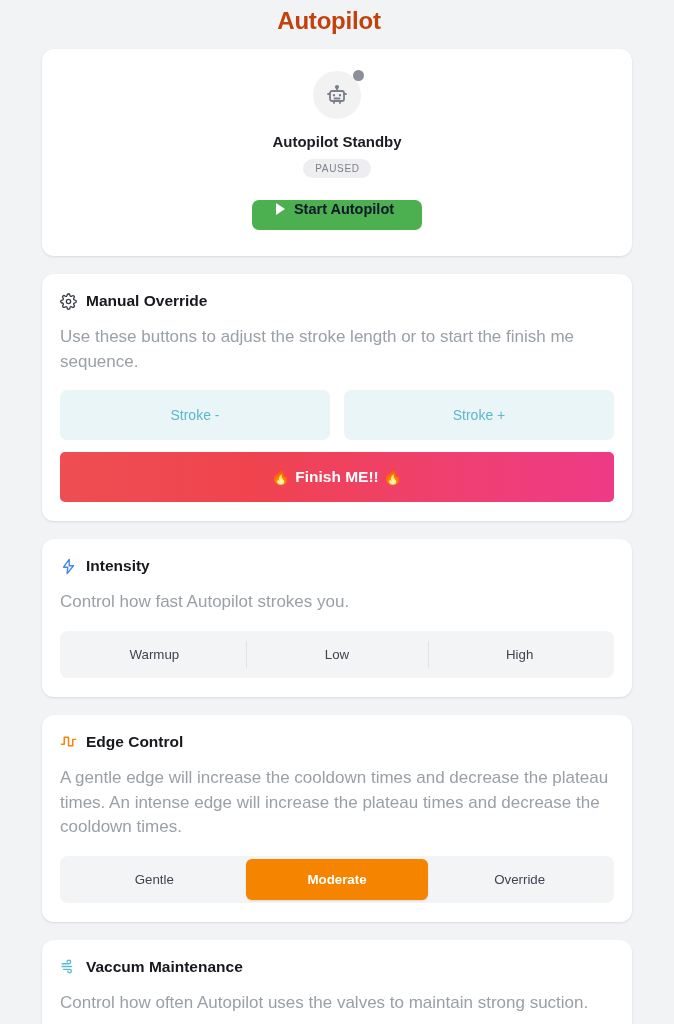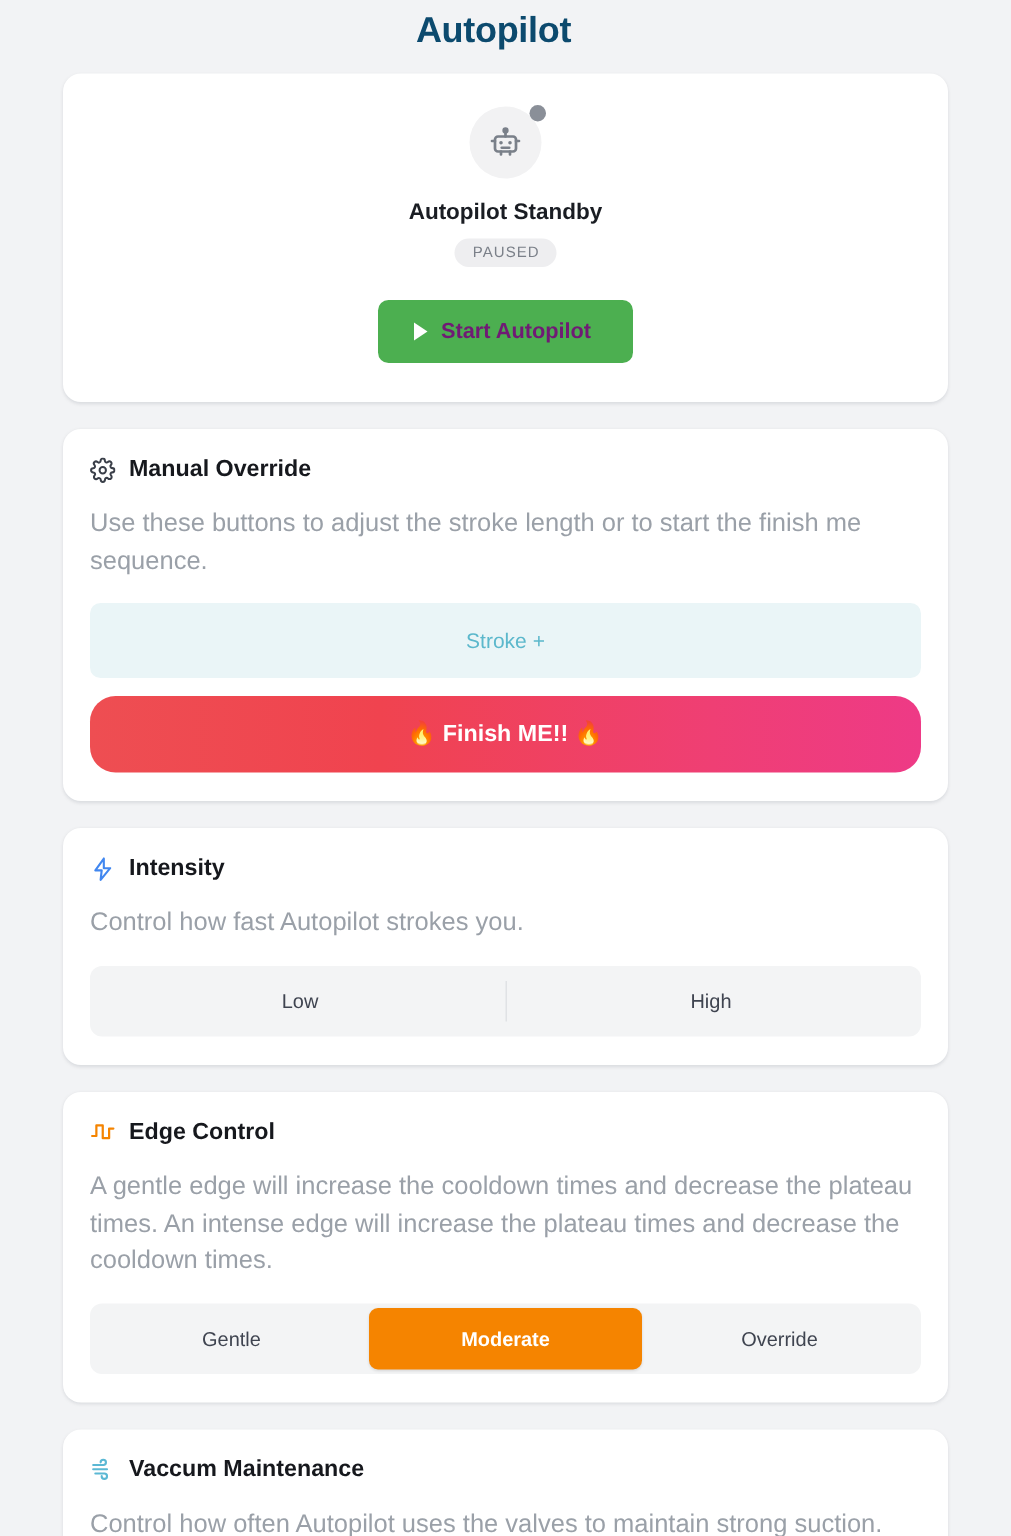--- a/index.html
+++ b/index.html
@@ -13,21 +13,21 @@
   .page {
     width: 674px;
     min-height: 1024px;
     background: #f2f3f5;
     padding: 0 0 40px 0;
   }
   .page-title {
     text-align: center;
     font-size: 24px;
     font-weight: bold;
-    color: #0c4a6e;
+    color: #c2410c;
     padding: 7px 16px 14px 0;
     letter-spacing: -0.2px;
   }
   .card {
     background: #ffffff;
     border-radius: 12px;
     margin: 0 42px 18px 42px;
     box-shadow: 0 1px 3px rgba(16,24,40,0.07), 0 1px 2px rgba(16,24,40,0.04);
   }
 
@@ -76,27 +76,27 @@
     padding: 4px 11px 4px 12px;
     border-radius: 10px;
   }
   .start-btn {
     display: inline-flex;
     align-items: center;
     justify-content: center;
     gap: 9px;
     margin-top: 22px;
     background: #4caf50;
-    color: #701a75;
+    color: #0f172a;
     border: none;
     border-radius: 7px;
     font-size: 14.5px;
     font-weight: bold;
     font-family: "Liberation Sans", sans-serif;
-    padding: 13px 28px 13px 24px;
+    padding: 1px 28px 13px 24px;
     cursor: pointer;
   }
   .play-tri {
     width: 0; height: 0;
     border-left: 9px solid #ffffff;
     border-top: 6px solid transparent;
     border-bottom: 6px solid transparent;
   }
 
   
@@ -130,21 +130,21 @@
     border-radius: 7px;
     font-size: 14px;
     font-family: "Liberation Sans", sans-serif;
     padding: 17px 0;
     cursor: pointer;
   }
   .finish-btn {
     display: block;
     width: 100%;
     border: none;
-    border-radius: 17px;
+    border-radius: 5px;
     padding: 16px 0;
     font-size: 15.5px;
     font-weight: bold;
     color: #ffffff;
     font-family: "Liberation Sans", sans-serif;
     background: linear-gradient(90deg, #ee4e52 0%, #f0434f 35%, #ef3f74 75%, #ee3a86 100%);
     cursor: pointer;
   }
 
   
@@ -225,36 +225,38 @@
       <span class="icon">
         <svg width="17" height="17" viewBox="0 0 24 24" fill="none" stroke="#3a3f49" stroke-width="1.9" stroke-linecap="round" stroke-linejoin="round">
           <circle cx="12" cy="12" r="3"></circle>
           <path d="M19.4 15a1.65 1.65 0 0 0 .33 1.82l.06.06a2 2 0 1 1-2.83 2.83l-.06-.06a1.65 1.65 0 0 0-1.82-.33 1.65 1.65 0 0 0-1 1.51V21a2 2 0 1 1-4 0v-.09A1.65 1.65 0 0 0 9 19.4a1.65 1.65 0 0 0-1.82.33l-.06.06a2 2 0 1 1-2.83-2.83l.06-.06a1.65 1.65 0 0 0 .33-1.82 1.65 1.65 0 0 0-1.51-1H3a2 2 0 1 1 0-4h.09A1.65 1.65 0 0 0 4.6 9a1.65 1.65 0 0 0-.33-1.82l-.06-.06a2 2 0 1 1 2.83-2.83l.06.06A1.65 1.65 0 0 0 9 4.6a1.65 1.65 0 0 0 1-1.51V3a2 2 0 1 1 4 0v.09a1.65 1.65 0 0 0 1 1.51 1.65 1.65 0 0 0 1.82-.33l.06-.06a2 2 0 1 1 2.83 2.83l-.06.06A1.65 1.65 0 0 0 19.4 9V9a1.65 1.65 0 0 0 1.51 1H21a2 2 0 1 1 0 4h-.09a1.65 1.65 0 0 0-1.51 1z"></path>
         </svg>
       </span>
       <span class="sec-title">Manual Override</span>
     </div>
     <div class="sec-desc">Use these buttons to adjust the stroke length or to start the finish me sequence.</div>
     <div class="stroke-row">
+      <button class="stroke-btn">Stroke -</button>
       <button class="stroke-btn">Stroke +</button>
     </div>
     <button class="finish-btn">🔥 Finish ME!! 🔥</button>
   </div>
 
   <div class="card sec">
     <div class="sec-head">
       <span class="icon">
         <svg width="17" height="17" viewBox="0 0 24 24" fill="none" stroke="#4187f0" stroke-width="2" stroke-linecap="round" stroke-linejoin="round">
           <polyline points="13 2 5 13 11 13 10 22 19 11 13 11 13 2"></polyline>
         </svg>
       </span>
       <span class="sec-title">Intensity</span>
     </div>
     <div class="sec-desc">Control how fast Autopilot strokes you.</div>
     <div class="seg">
+      <button class="seg-item">Warmup</button>
       <button class="seg-item">Low</button>
       <button class="seg-item">High</button>
     </div>
   </div>
 
   <div class="card sec">
     <div class="sec-head">
       <span class="icon">
         <svg width="17" height="17" viewBox="0 0 24 24" fill="none" stroke="#f58400" stroke-width="2.1" stroke-linecap="round" stroke-linejoin="round">
           <polyline points="2 16 6 16 6 6 12 6 12 18 18 18 18 9 22 9"></polyline>

